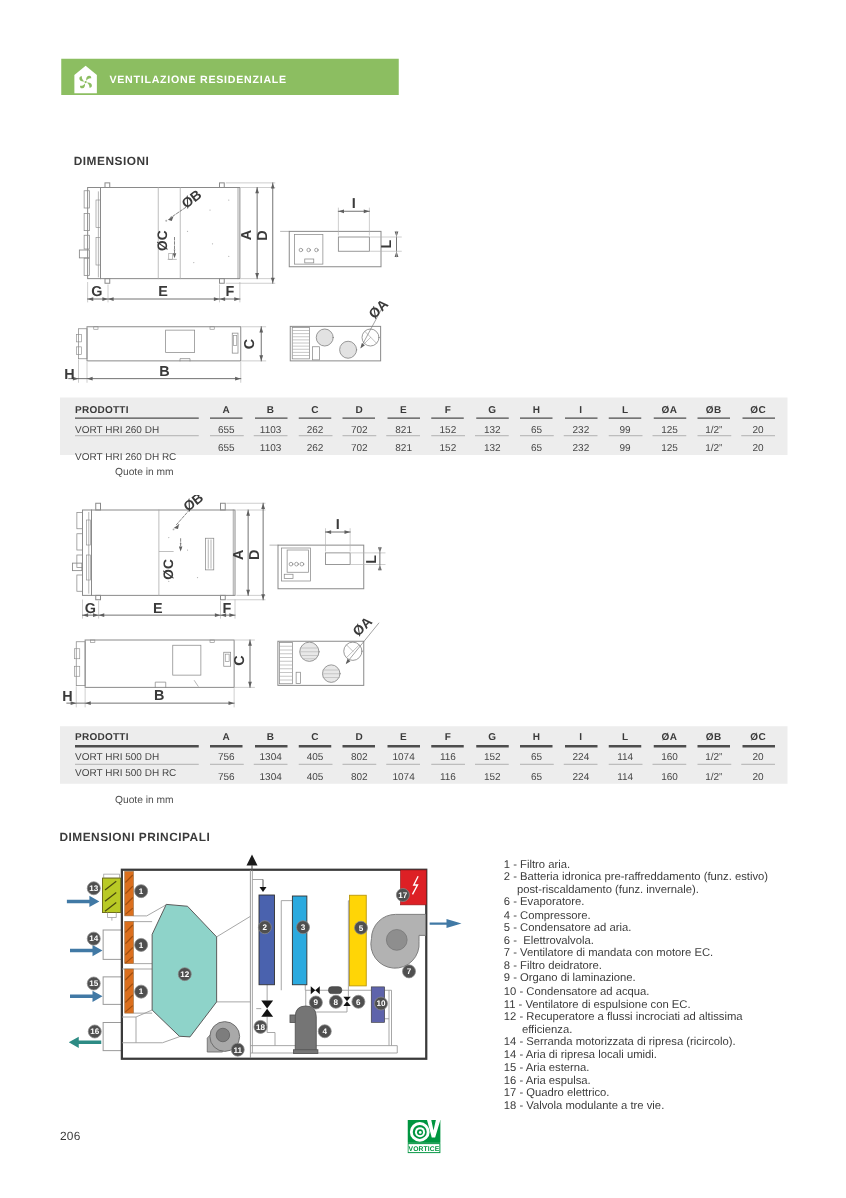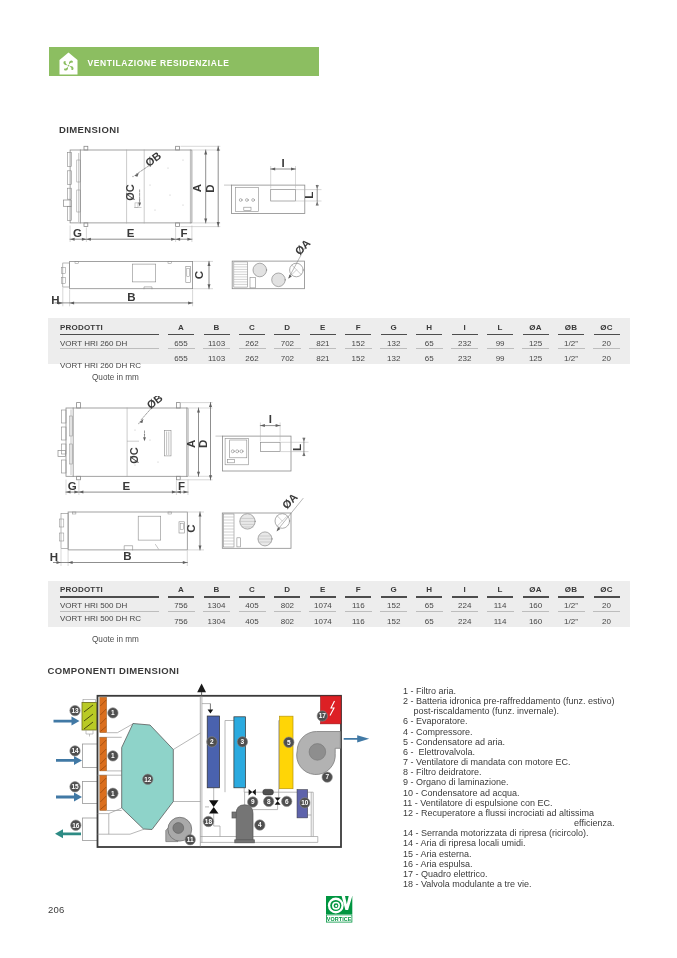--- a/index.html
+++ b/index.html
@@ -573,21 +573,21 @@
 <span class="cv" style="left:381.2px;top:35.6px;">65</span>
 <span class="cv" style="left:416.7px;top:35.6px;">224</span>
 <span class="cv" style="left:452.1px;top:35.6px;">114</span>
 <span class="cv" style="left:487.6px;top:35.6px;">160</span>
 <span class="cv" style="left:523.0px;top:35.6px;">1/2”</span>
 <span class="cv" style="left:558.5px;top:35.6px;">20</span>
 </div>
 
 <div class="qt" style="left:48px;top:635.2px;">Quote in mm</div>
 
-<div class="abs hd" style="left:47.5px;top:664.5px;">COMPONENTI DIMENSIONI</div>
+<div class="abs hd" style="left:47.5px;top:664.5px;">DIMENSIONI PRINCIPALI</div>
 
 <svg class="abs" style="left:44px;top:680px;" width="332" height="180" viewBox="44 680 332 180" fill="none">
 
 <g fill="#ffffff" stroke="#9a9a9a" stroke-width="0.8">
 <rect x="82.5" y="744" width="15" height="23.5"></rect>
 <rect x="82.5" y="781.5" width="15" height="22"></rect>
 <rect x="82.5" y="818" width="15" height="22.5"></rect>
 </g>
 
 <rect x="97.5" y="695.8" width="243.5" height="151.2" fill="#ffffff" stroke="#3a3a3a" stroke-width="1.8"></rect>
@@ -779,21 +779,21 @@
 <div>6 - Evaporatore.</div>
 <div>4 - Compressore.</div>
 <div>5 - Condensatore ad aria.</div>
 <div>6 -&nbsp; Elettrovalvola.</div>
 <div>7 - Ventilatore di mandata con motore EC.</div>
 <div>8 - Filtro deidratore.</div>
 <div>9 - Organo di laminazione.</div>
 <div>10 - Condensatore ad acqua.</div>
 <div>11 - Ventilatore di espulsione con EC.</div>
 <div>12 - Recuperatore a flussi incrociati ad altissima</div>
-<div style="padding-left:14.5px;text-align:right;">efficienza.</div>
+<div style="padding-left:14.5px;">efficienza.</div>
 <div>14 - Serranda motorizzata di ripresa (ricircolo).</div>
 <div>14 - Aria di ripresa locali umidi.</div>
 <div>15 - Aria esterna.</div>
 <div>16 - Aria espulsa.</div>
 <div>17 - Quadro elettrico.</div>
 <div>18 - Valvola modulante a tre vie.</div>
 </div>
 
 <div class="abs" style="left:48px;top:903.5px;font-size:9.5px;color:#3a3a3a;letter-spacing:0.2px;">206</div>
 

